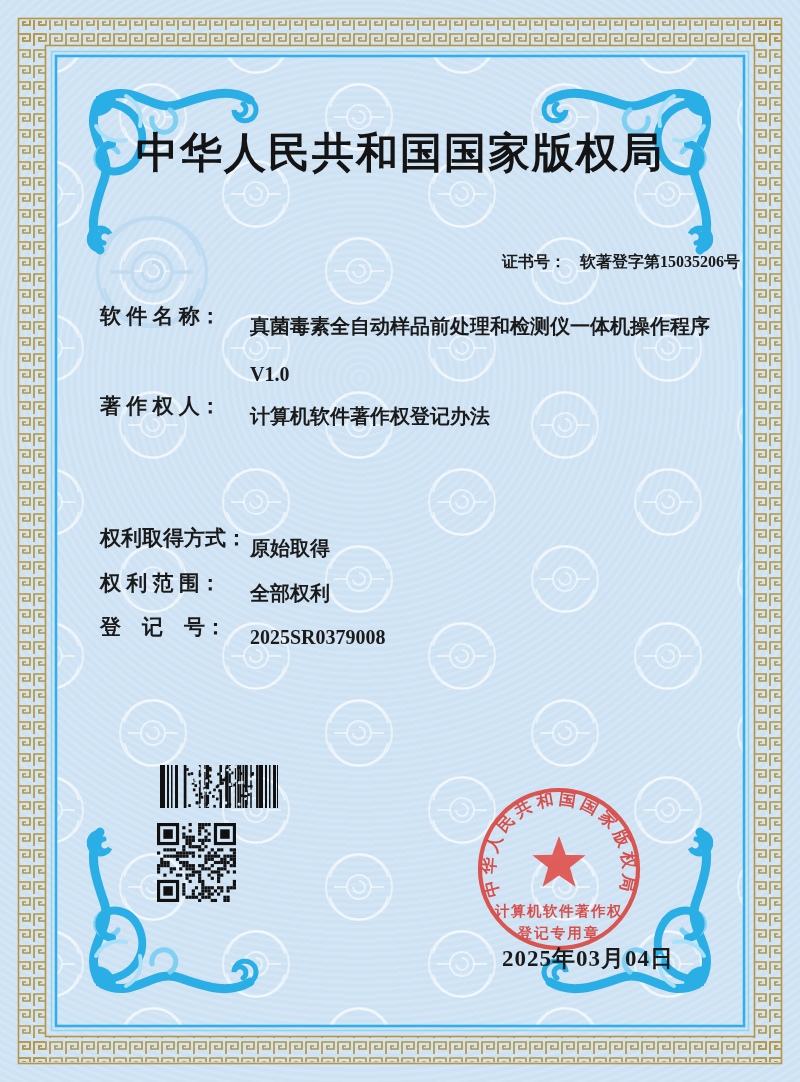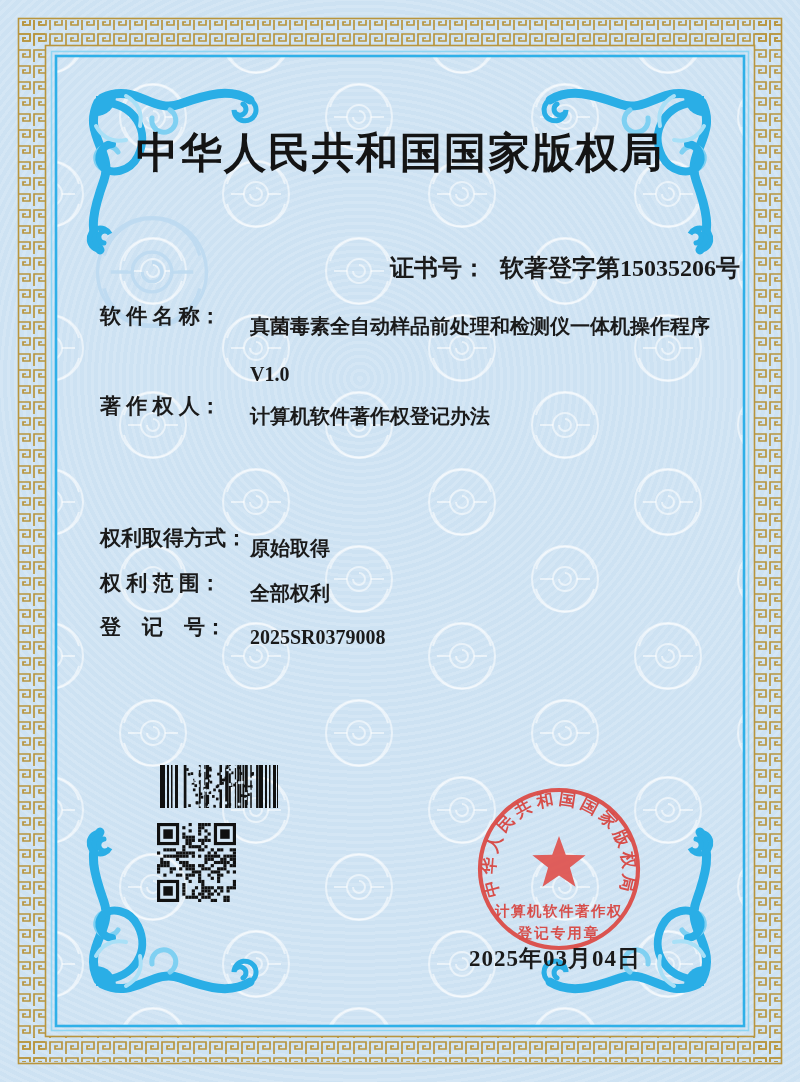--- a/index.html
+++ b/index.html
@@ -6,30 +6,30 @@
   .cert{
     position:relative;width:800px;height:1082px;overflow:hidden;
     background-color:#d2e5f4;
     background-image:repeating-radial-gradient(circle at 45% 35%,
       rgba(255,255,255,0.05) 0 3px, rgba(120,170,215,0.05) 3px 7px);
     font-family:"Liberation Serif", serif;color:#1a1a1a;
   }
   svg.layer{position:absolute;left:0;top:0;pointer-events:none;}
   .title-block{position:absolute;left:0;right:0;top:126px;text-align:center;
     font-weight:700;font-size:42px;line-height:55px;letter-spacing:2px;color:#141414;}
-  .certno{position:absolute;top:252px;right:60px;font-size:24px;font-weight:700;}
+  .certno{position:absolute;top:252px;right:60px;font-size:16px;font-weight:700;}
   .certno .gap{display:inline-block;width:14px;}
   .row{position:absolute;left:0;width:100%;font-size:21px;font-weight:700;}
   .row .lab{position:absolute;left:100px;white-space:pre;}
   .row .val{position:absolute;left:250px;width:495px;font-size:20px;
     line-height:48px;white-space:pre-line;}
   .paragraph{position:absolute;left:87px;top:652px;width:650px;margin:0;
     font-size:20.5px;line-height:47px;font-weight:700;text-align:justify;
     text-indent:2em;}
-  .date{position:absolute;left:455px;top:943px;width:200px;text-align:center;
+  .date{position:absolute;left:488px;top:943px;width:200px;text-align:center;
     font-size:23px;font-weight:700;letter-spacing:1px;}
   .seal-svg{position:absolute;left:462px;top:778px;width:185px;height:185px;opacity:.93;}
   .barcode-svg{position:absolute;left:160px;top:765px;width:118px;height:43px;}
   .qr-svg{position:absolute;left:157px;top:823px;width:79px;height:79px;}
 </style>
 </head>
 <body>
 
 <div class="cert">
 

